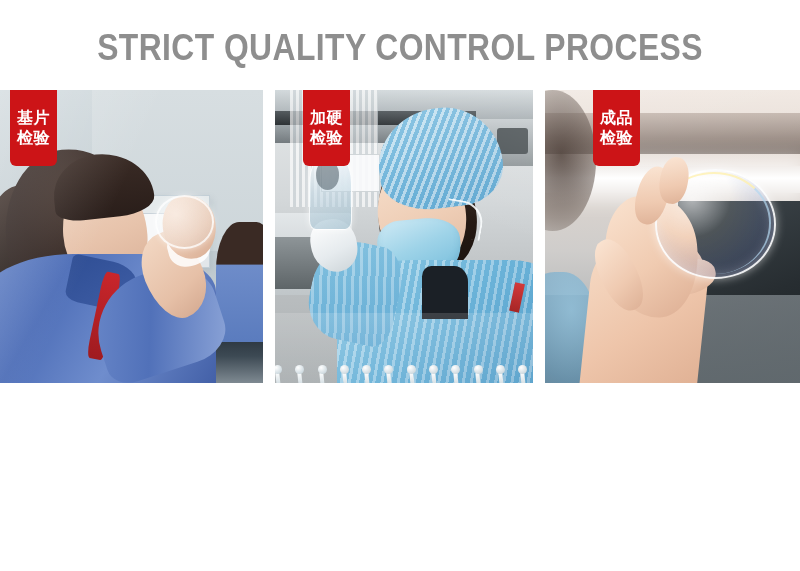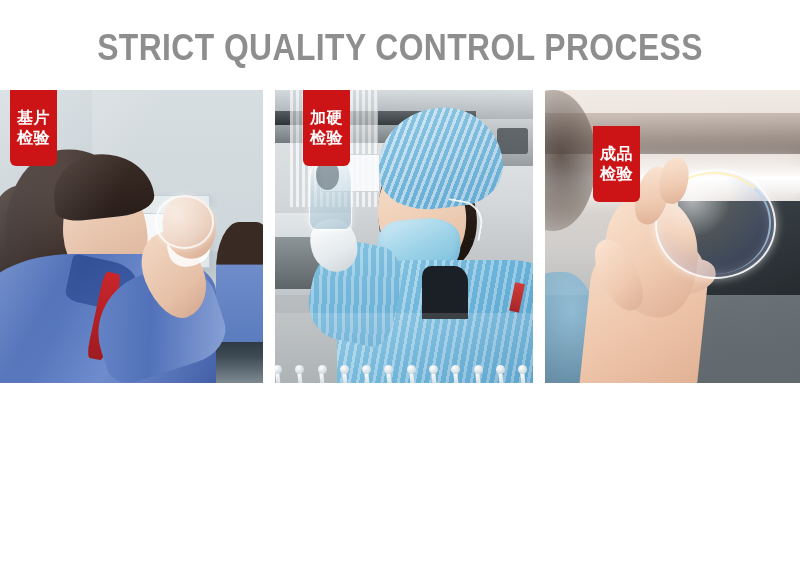--- a/index.html
+++ b/index.html
@@ -80,21 +80,21 @@
     align-items: center;
     justify-content: center;
     font-family: "DejaVu Sans", sans-serif;
     font-weight: bold;
     font-size: 16px;
     line-height: 20px;
     letter-spacing: 0.5px;
     z-index: 6;
   }
   .panel.p2 .badge { left: 28px; }
-  .panel.p3 .badge { left: 48px; margin-top: 36px; }
+  .panel.p3 .badge { left: 48px; }
   .badge span { display: block; }
 
   
   .captions {
     position: absolute;
     top: 505px;
     left: 0;
     width: 800px;
     height: 40px;
     display: flex;

